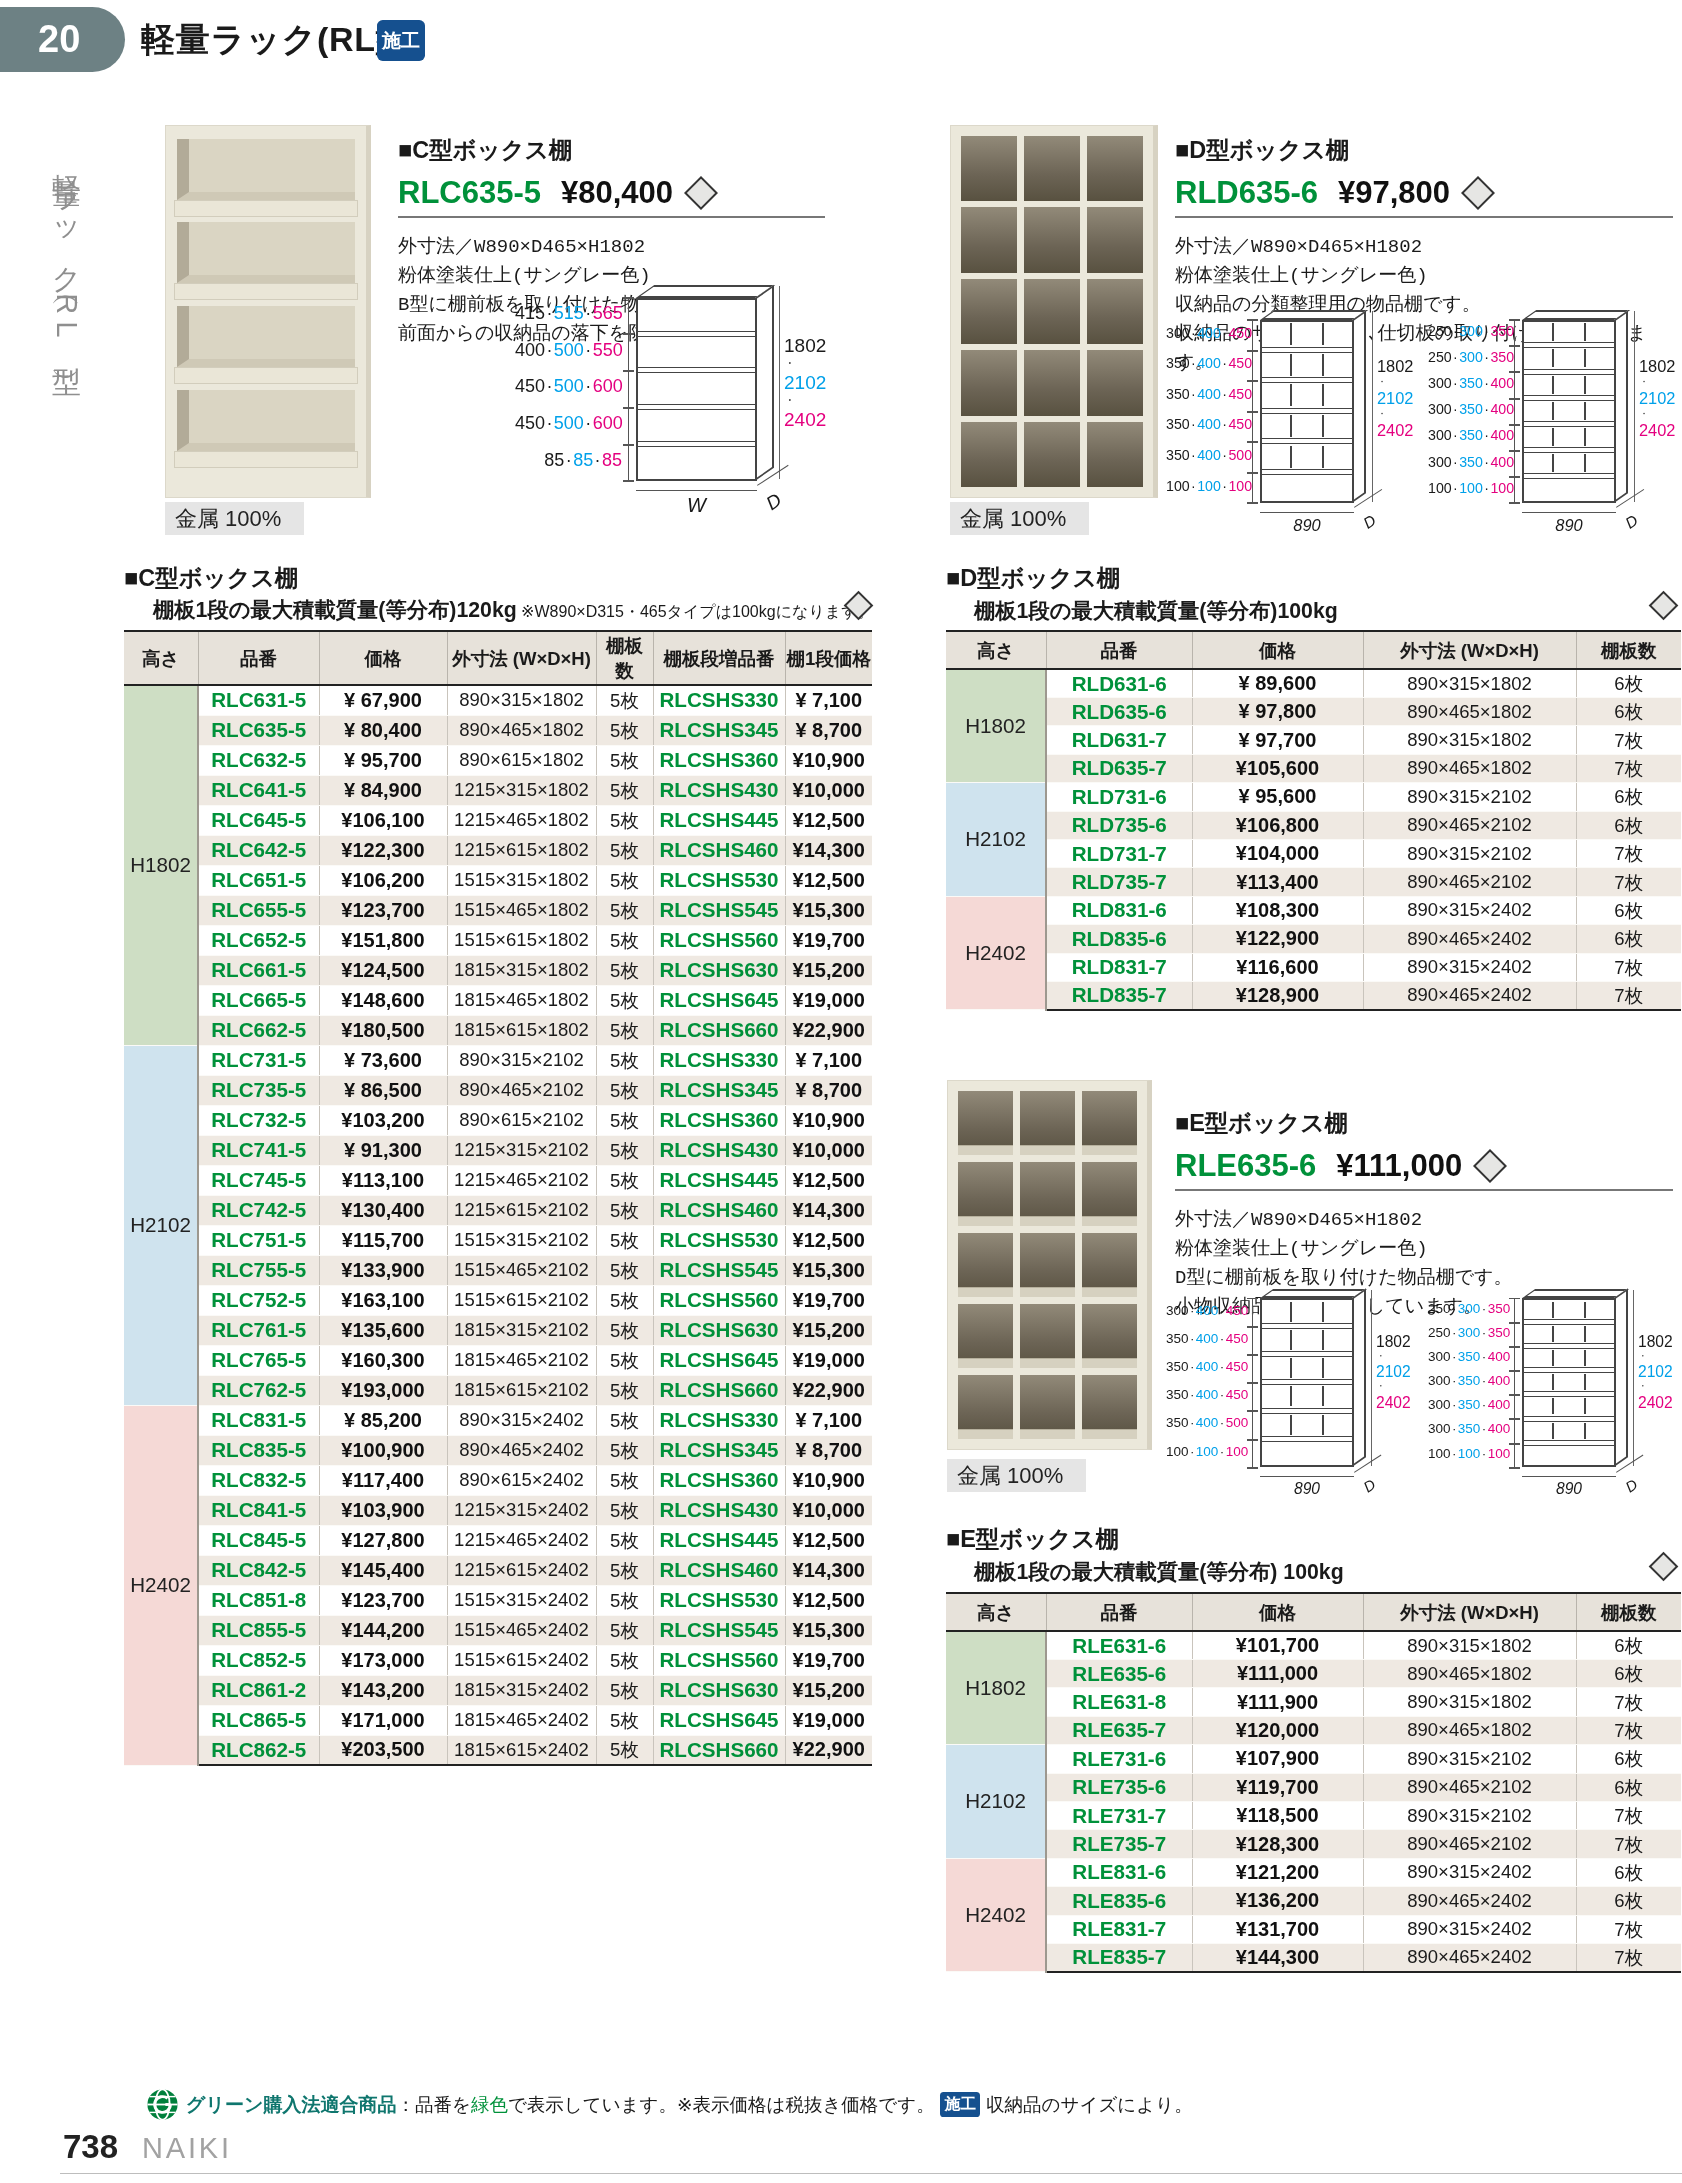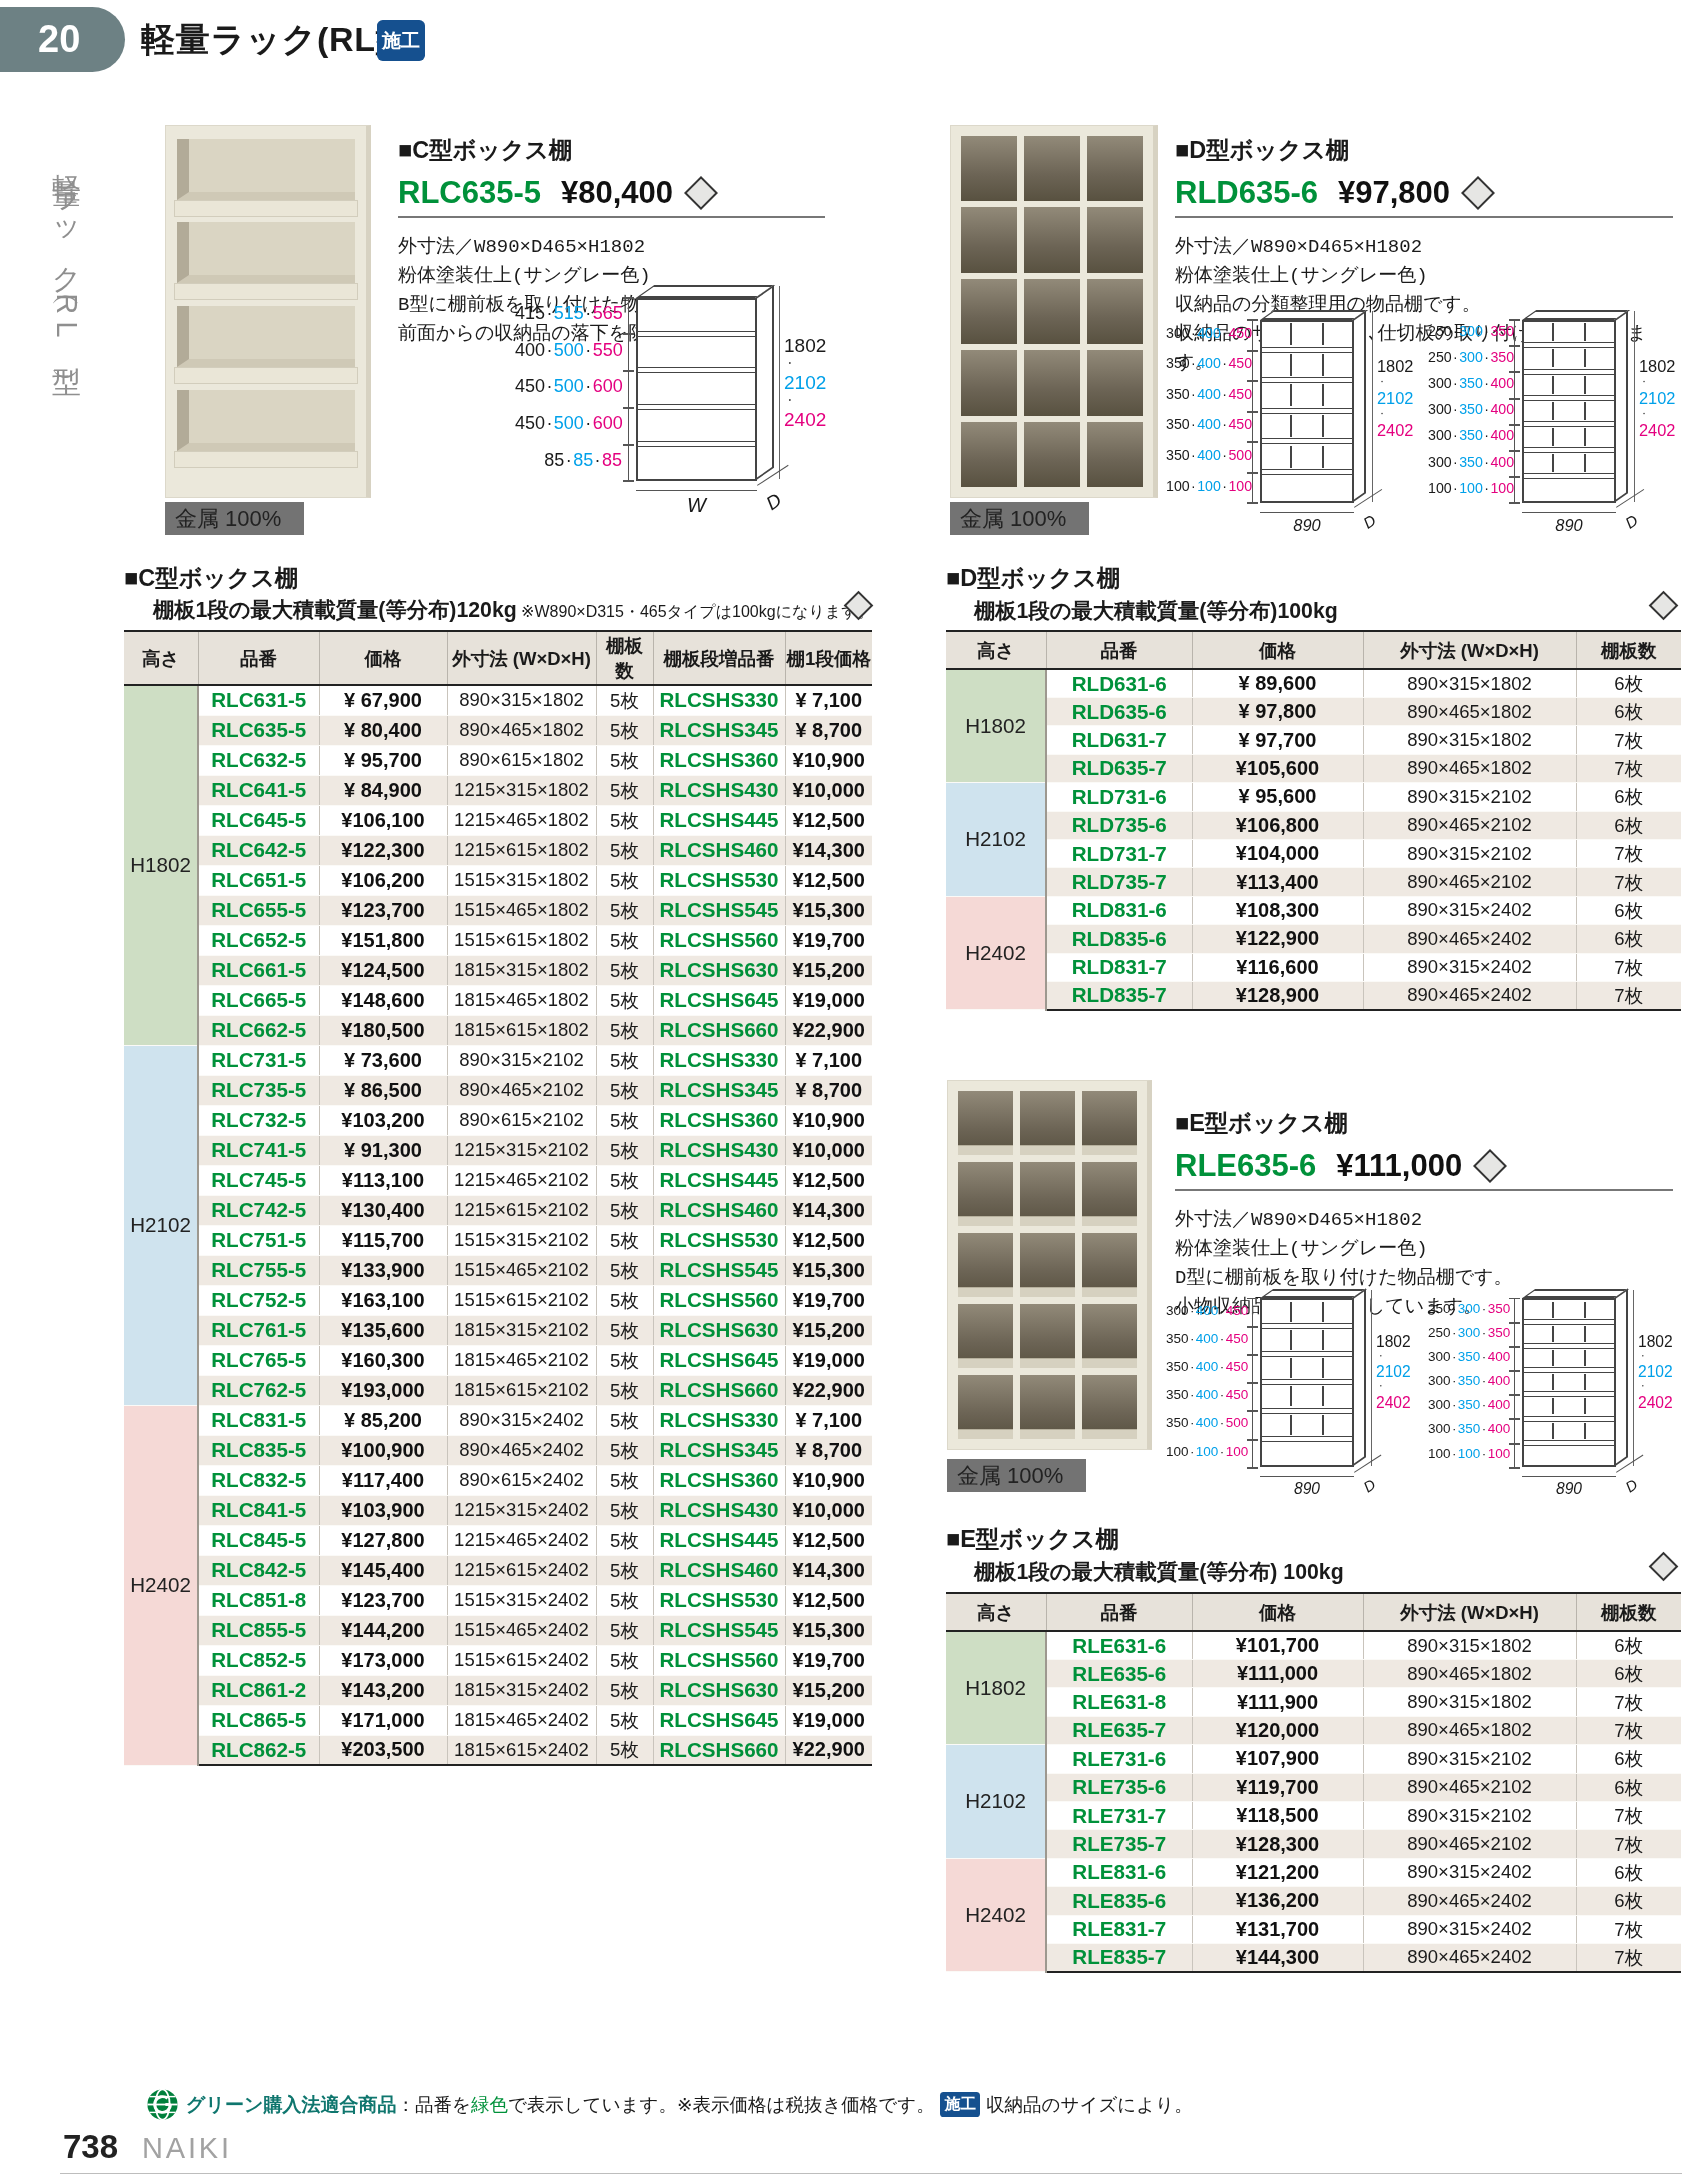--- a/index.html
+++ b/index.html
@@ -23,21 +23,21 @@
   .photo-c{left:165px;top:125px;width:206px;height:373px;display:flex;flex-direction:column;padding:7.1px 7.1px 11.4px;}
   .c-open{margin:5.7px 4.3px 0;height:61px;background:#dad5c3;border-left:12.8px solid #b2ab98;
           border-bottom:8.5px solid #cfc9b6;box-sizing:border-box;}
   .c-lip{margin:0 1.4px;height:17px;background:#eae6d7;border:0.7px solid #d2cdbc;box-sizing:border-box;}
   .photo-box{display:grid;grid-template-rows:repeat(5,1fr);grid-template-columns:repeat(3,1fr);
              gap:6.4px;padding:10px;box-sizing:border-box;}
   .photo-d{left:950px;top:125px;width:208px;height:373px;}
   .photo-e{left:947px;top:1080px;width:205px;height:370px;}
   .boxcell{position:relative;background:linear-gradient(180deg,#928a79 0%,#6c6455 60%,#585140 100%);}
   .boxlip{position:absolute;left:0;right:0;bottom:0;height:9.2px;background:#d6d1c0;border-top:1.4px solid #b7b19e;}
-  .metal{background:#737373;color:#222;font-size:22px;display:flex;align-items:center;padding-left:10px;
+  .metal{background:#e5e5e5;color:#222;font-size:22px;display:flex;align-items:center;padding-left:10px;
          width:139px;height:33px;box-sizing:border-box;}
 
   
   .info{width:508px;}
   .info .ptitle{font-size:23.5px;font-weight:bold;}
   .model-line{margin-top:8.5px;display:flex;align-items:center;}
   .model{font-size:31px;font-weight:bold;color:#00913a;}
   .price{font-size:31px;font-weight:bold;color:#111;margin-left:20px;}
   .dia{display:inline-block;width:20px;height:20px;border:2.1px solid #333;background:#e6e6e4;
        transform:rotate(45deg);margin-left:15.6px;}

